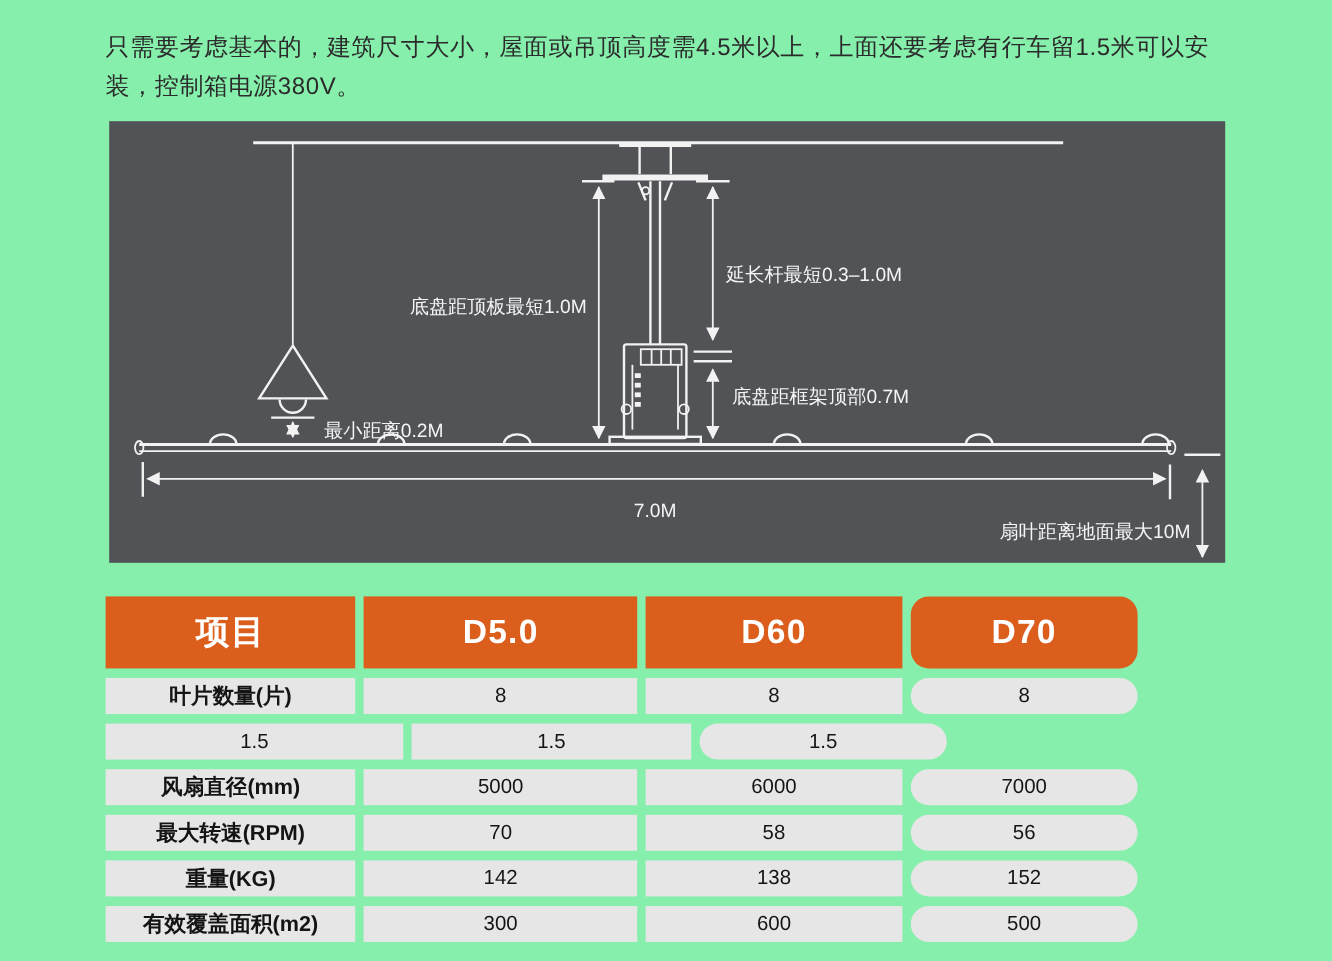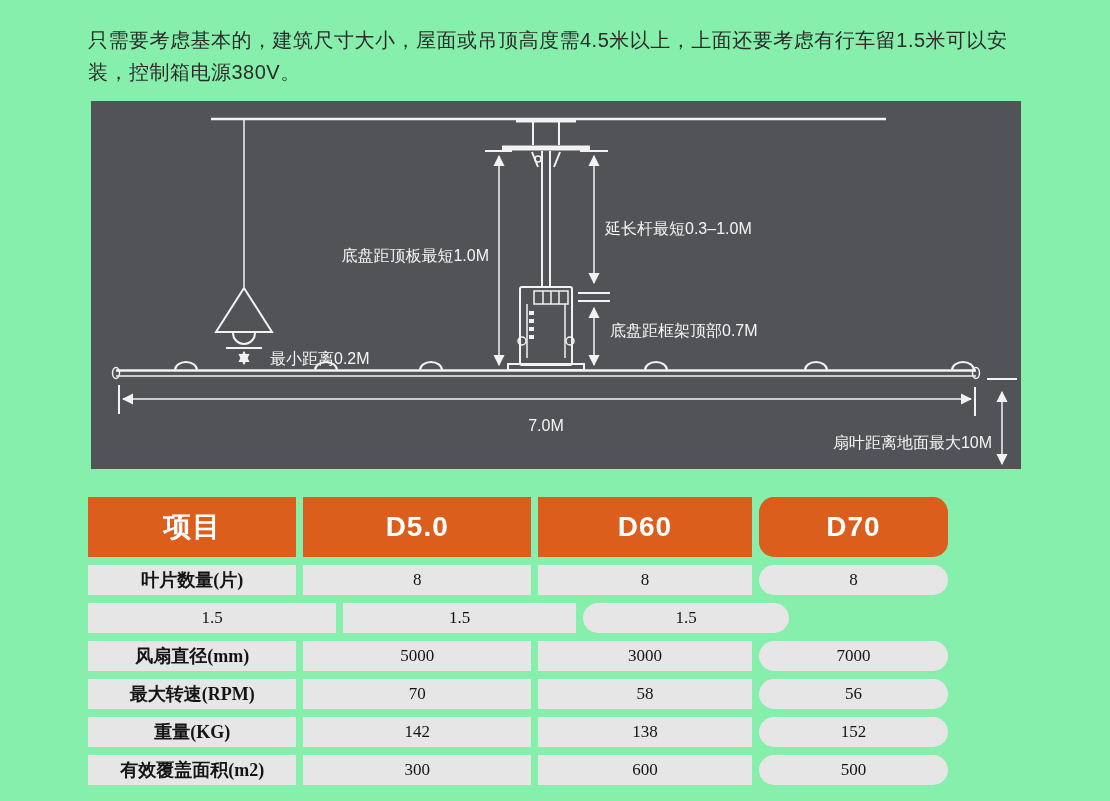--- a/index.html
+++ b/index.html
@@ -11,21 +11,21 @@
     font-size:20px; line-height:1.62; color:#2b2b2b; letter-spacing:0.5px; }
 
   .diagram { position:absolute; left:91px; top:101px; width:930px; height:368px;
     background:#515357; }
   .diagram svg { display:block; width:930px; height:368px; }
   .diagram text { font-family:"Liberation Sans","DejaVu Sans",sans-serif;
     font-size:16px; fill:#f5f5f5; }
 
   .spec-table { position:absolute; left:88px; top:497px; width:860px; }
   .t-row { display:flex; gap:7px; }
-  .t-row.body { margin-top:8px;font-family:Liberation Serif, serif; }
+  .t-row.body { margin-top:8px; }
   .cell { display:flex; align-items:center; justify-content:center; }
   .c1 { width:227px; } .c2 { width:248px; } .c3 { width:233px;text-align:right; } .c4 { width:206px;border-radius:15px; }
   .head .cell { height:60px; background:#db5e1d; color:#ffffff;
     font-size:28px; font-weight:bold; letter-spacing:1px; }
   .body .cell { height:30px; background:#e6e6e6; color:#141414; font-size:17px; }
   .body .cell.label { font-weight:bold; font-size:18px; }
 </style>
 </head>
 <body>
 
@@ -153,21 +153,21 @@
       <div class="cell c4">8</div>
     </div>
     <div class="t-row body">
       <div class="cell c2">1.5</div>
       <div class="cell c3">1.5</div>
       <div class="cell c4">1.5</div>
     </div>
     <div class="t-row body">
       <div class="cell c1 label">风扇直径(mm)</div>
       <div class="cell c2">5000</div>
-      <div class="cell c3">3000</div>
+      <div class="cell c3">6000</div>
       <div class="cell c4">7000</div>
     </div>
     <div class="t-row body">
       <div class="cell c1 label">最大转速(RPM)</div>
       <div class="cell c2">70</div>
       <div class="cell c3">58</div>
       <div class="cell c4">56</div>
     </div>
     <div class="t-row body">
       <div class="cell c1 label">重量(KG)</div>

